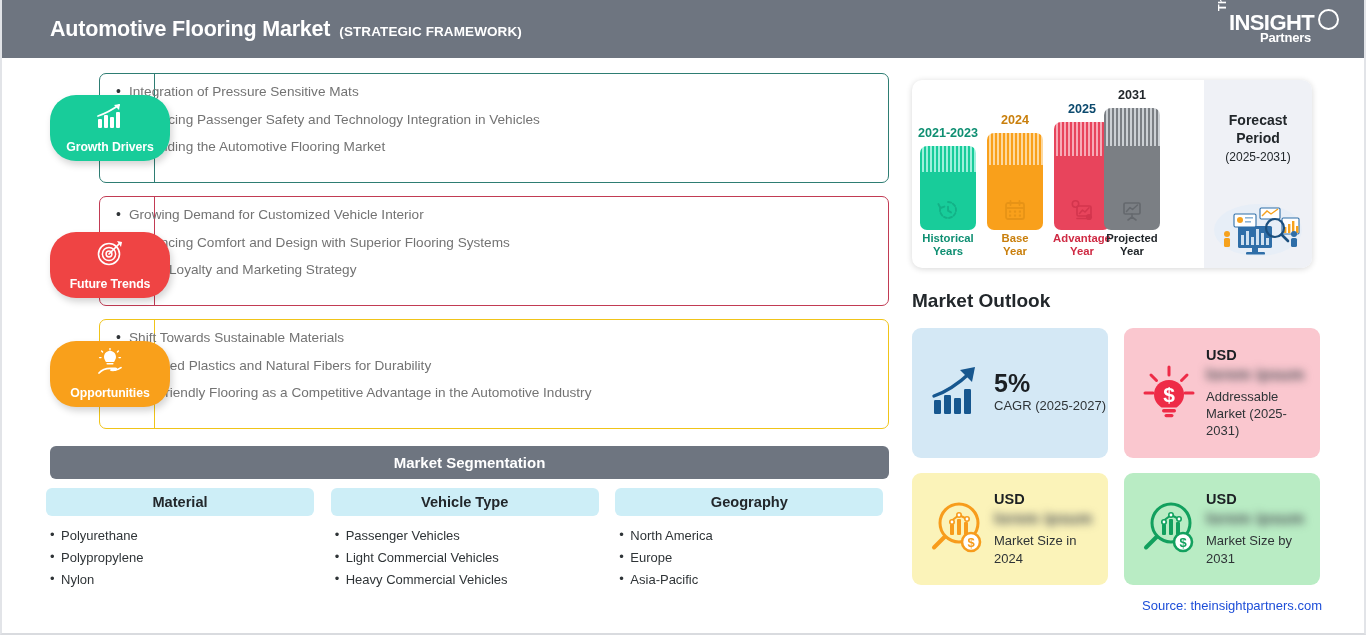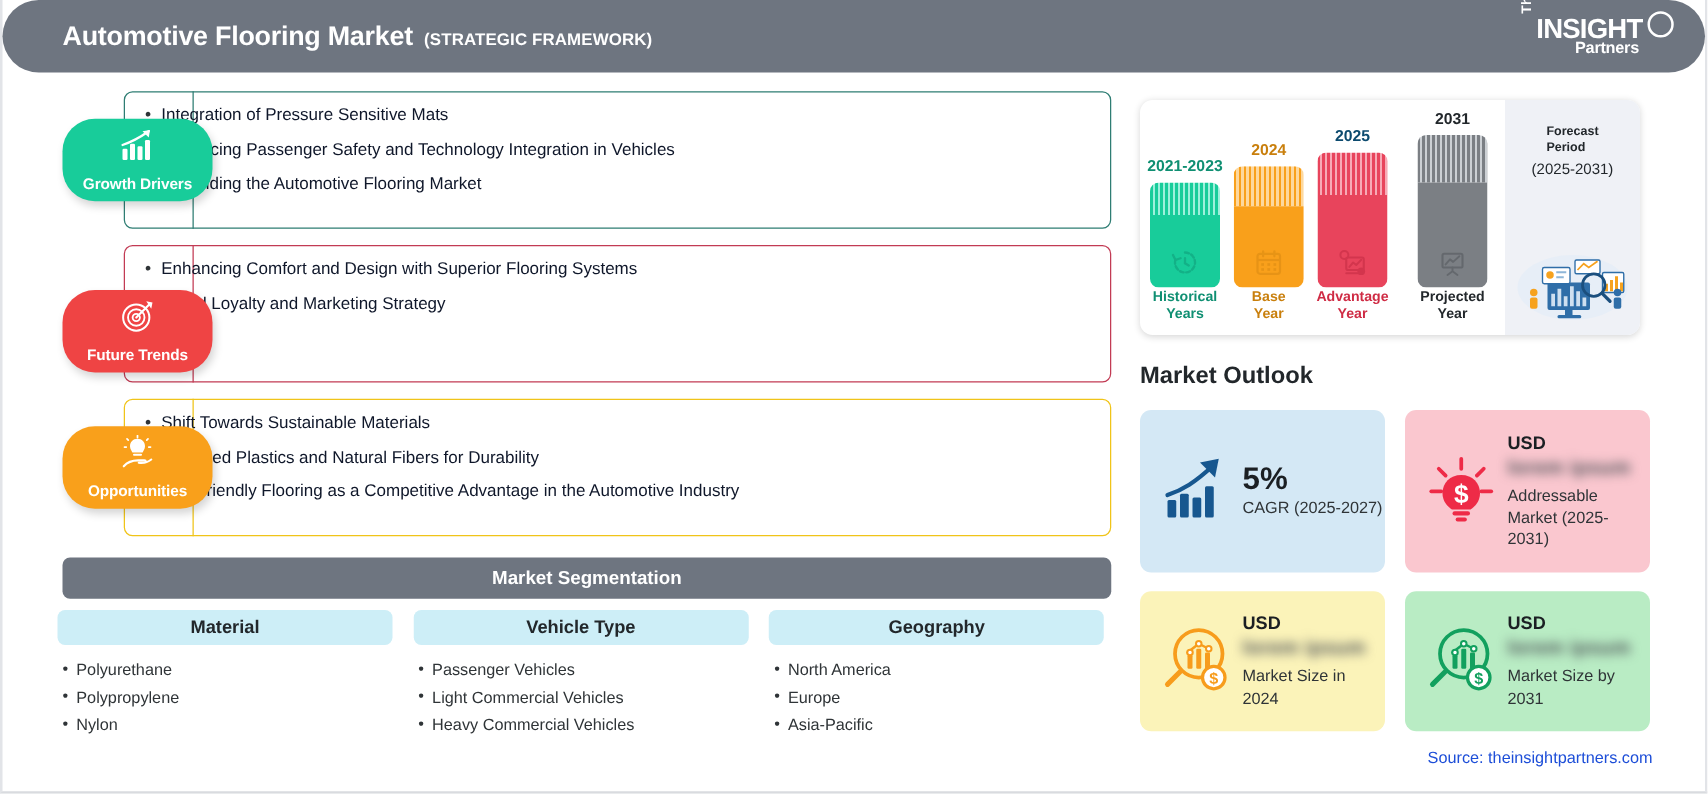--- a/index.html
+++ b/index.html
@@ -16,21 +16,21 @@
     border-left: 2px solid #e2e4e8;
     border-right: 2px solid #e2e4e8;
     border-bottom: 2px solid #d9dbdf;
   }
 
   
   .header {
     position: absolute; left: 0; top: 0;
     width: 1362px; height: 58px;
     background: #6e7580;
-    display: flex; align-items: center; border-radius: 29px;
+    display: flex; align-items: center;
   }
   .header-title-wrap {
     display: flex; align-items: baseline; gap: 9px;
     margin-left: 48px;
   }
   .header-title {
     color: #ffffff; font-size: 21.5px; font-weight: bold;
     letter-spacing: -0.2px;
   }
   .header-sub {
@@ -66,21 +66,21 @@
   
   .left-col { position: absolute; left: 0; top: 58px; width: 900px; height: 577px; }
 
   .strip { position: absolute; left: 97px; width: 790px; border-radius: 7px; }
   .strip.s0 { top: 15px;  height: 110px; border: 1.4px solid #2e7d73; }
   .strip.s1 { top: 138px; height: 110px; border: 1.4px solid #c23b54; }
   .strip.s2 { top: 261px; height: 110px; border: 1.4px solid #f0c419; }
 
   .strip ul { list-style: none; margin: 11px 0 0 16px; }
   .strip li {
-    font-size: 13.6px; color: #0f172a; line-height: 1.0;
+    font-size: 13.6px; color: #737373; line-height: 1.0;
     padding: 0 0 0 13px; margin-bottom: 14px; position: relative;
   }
   .strip li:before {
     content: "•"; position: absolute; left: 0; top: -1px;
     font-size: 14px; color: #2f3437;
   }
 
   
   .conn { position: absolute; width: 1.4px; }
   .conn.c0 { left: 152px; top: 15px;  height: 110px; background: #2e7d73; }
@@ -166,21 +166,21 @@
     position: absolute; left: 50%; transform: translateX(-50%);
     top: 152px; text-align: center;
     font-size: 11.3px; font-weight: bold; line-height: 1.15; white-space: nowrap;
   }
 
   .forecast-panel {
     position: absolute; right: 0; top: 0; width: 108px; height: 188px;
     background: #eff1f6;
     display: flex; flex-direction: column; align-items: center;
   }
-  .fc-t1 { font-size: 10px; font-weight: bold; color: #22272b; margin-top: 20px; line-height: 1.25; }
+  .fc-t1 { font-size: 14px; font-weight: bold; color: #22272b; margin-top: 32px; line-height: 1.25; text-align:center;}
   .fc-t2 { font-size: 12px; color: #22272b; margin-top: 3px; }
   .fc-illus { position: absolute; bottom: 10px; left: 6px; width: 96px; height: 62px; }
 
   .outlook-title {
     position: absolute; left: 5px; top: 232px;
     font-size: 19px; font-weight: bold; color: #22272b;
   }
 
   .cards { position: absolute; left: 5px; top: 270px; width: 412px; }
   .ocard {
@@ -235,20 +235,21 @@
     <div class="strip s0">
       <ul>
         <li>Integration of Pressure Sensitive Mats</li>
         <li>Enhancing Passenger Safety and Technology Integration in Vehicles</li>
         <li>Expanding the Automotive Flooring Market</li>
       </ul>
     </div>
 
     <div class="strip s1">
       <ul>
+        <li>Growing Demand for Customized Vehicle Interior</li>
         <li>Enhancing Comfort and Design with Superior Flooring Systems</li>
         <li>Brand Loyalty and Marketing Strategy</li>
       </ul>
     </div>
 
     <div class="strip s2">
       <ul>
         <li>Shift Towards Sustainable Materials</li>
         <li>Recycled Plastics and Natural Fibers for Durability</li>
         <li>Eco-Friendly Flooring as a Competitive Advantage in the Automotive Industry</li>
@@ -392,21 +393,21 @@
               <circle cx="6.5" cy="6" r="3.2" fill="none" stroke="#c22a42" stroke-width="1.6"></circle>
               <circle cx="20" cy="19" r="3.1" fill="#c22a42"></circle>
               <path d="M8 20.5 L20 20.5" stroke="#c22a42" stroke-width="1.6" stroke-linecap="round"></path>
             </svg>
           </span>
           <span class="bar-caption" style="color:#cf2b44;">
             <span>Advantage</span><br><span>Year</span>
           </span>
         </div>
 
-        <div class="barwrap" style="left:214px;top:0;height:188px;">
+        <div class="barwrap" style="left:184px;top:0;height:188px;">
           <span class="bar-year" style="top:8px;color:#22272b;">2031</span>
           <div class="bar-body" style="top:28px;height:122px;">
             <div class="bar-stripes" style="height:38px;background:repeating-linear-gradient(90deg,#7b7f84 0 2px,#ccd0d4 2px 4px);"></div>
             <div class="bar-solid" style="height:84px;background:#7b7f84;"></div>
           </div>
           <span class="bar-icon" style="bottom:46px;">
             <svg viewBox="0 0 26 24" width="26" height="24">
               <rect x="5" y="5" width="16" height="11" rx="1.3" fill="none" stroke="#53575c" stroke-width="1.7"></rect>
               <path d="M7.5 13.5 L11 9.5 L13.5 11.5 L18.5 7" fill="none" stroke="#53575c" stroke-width="1.6" stroke-linecap="round" stroke-linejoin="round"></path>
               <path d="M13 16 L13 19 M13 19 L9 22 M13 19 L17 22" stroke="#53575c" stroke-width="1.6" stroke-linecap="round"></path>

